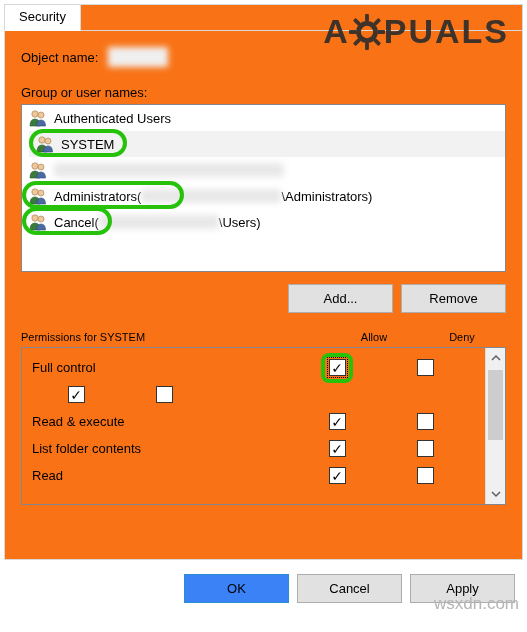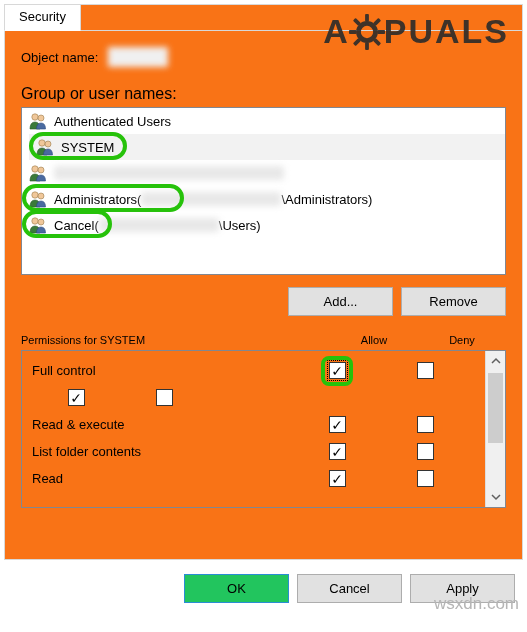--- a/index.html
+++ b/index.html
@@ -43,21 +43,21 @@
   }
   .row { display: flex; align-items: center; }
   .label { font-size: 13px; }
   .obj-name-value {
     display: inline-block;
     width: 60px; height: 20px;
     background: #f0f0f0;
     filter: blur(3px);
     margin-left: 10px;
   }
-  .group-label { font-size: 16px; margin-top: 18px; margin-bottom: 4px; }
+  .group-label { font-size: 13px; margin-top: 18px; margin-bottom: 4px; }
   .listbox {
     border: 1px solid #828790;
     background: #fff;
     height: 168px;
     overflow: hidden;
   }
   .list-item {
     display: flex;
     align-items: center;
     padding: 4px 6px;
@@ -97,21 +97,21 @@
     border: 1px solid #adadad;
     font-family: inherit;
     font-size: 13px;
     padding: 0 8px;
     cursor: pointer;
     display: inline-flex;
     align-items: center;
     justify-content: center;
   }
   .btn.primary {
-    background: #22c55e;
+    background: #3b82f6;
     border: 1.5px solid #2a8dd4;
   }
   .perm-header {
     display: flex;
     margin-top: 18px;
     font-size: 11px;
   }
   .perm-header .ph-label { flex: 1; }
   .perm-header .ph-col { width: 88px; text-align: center; }
   .perm-box-wrap {

